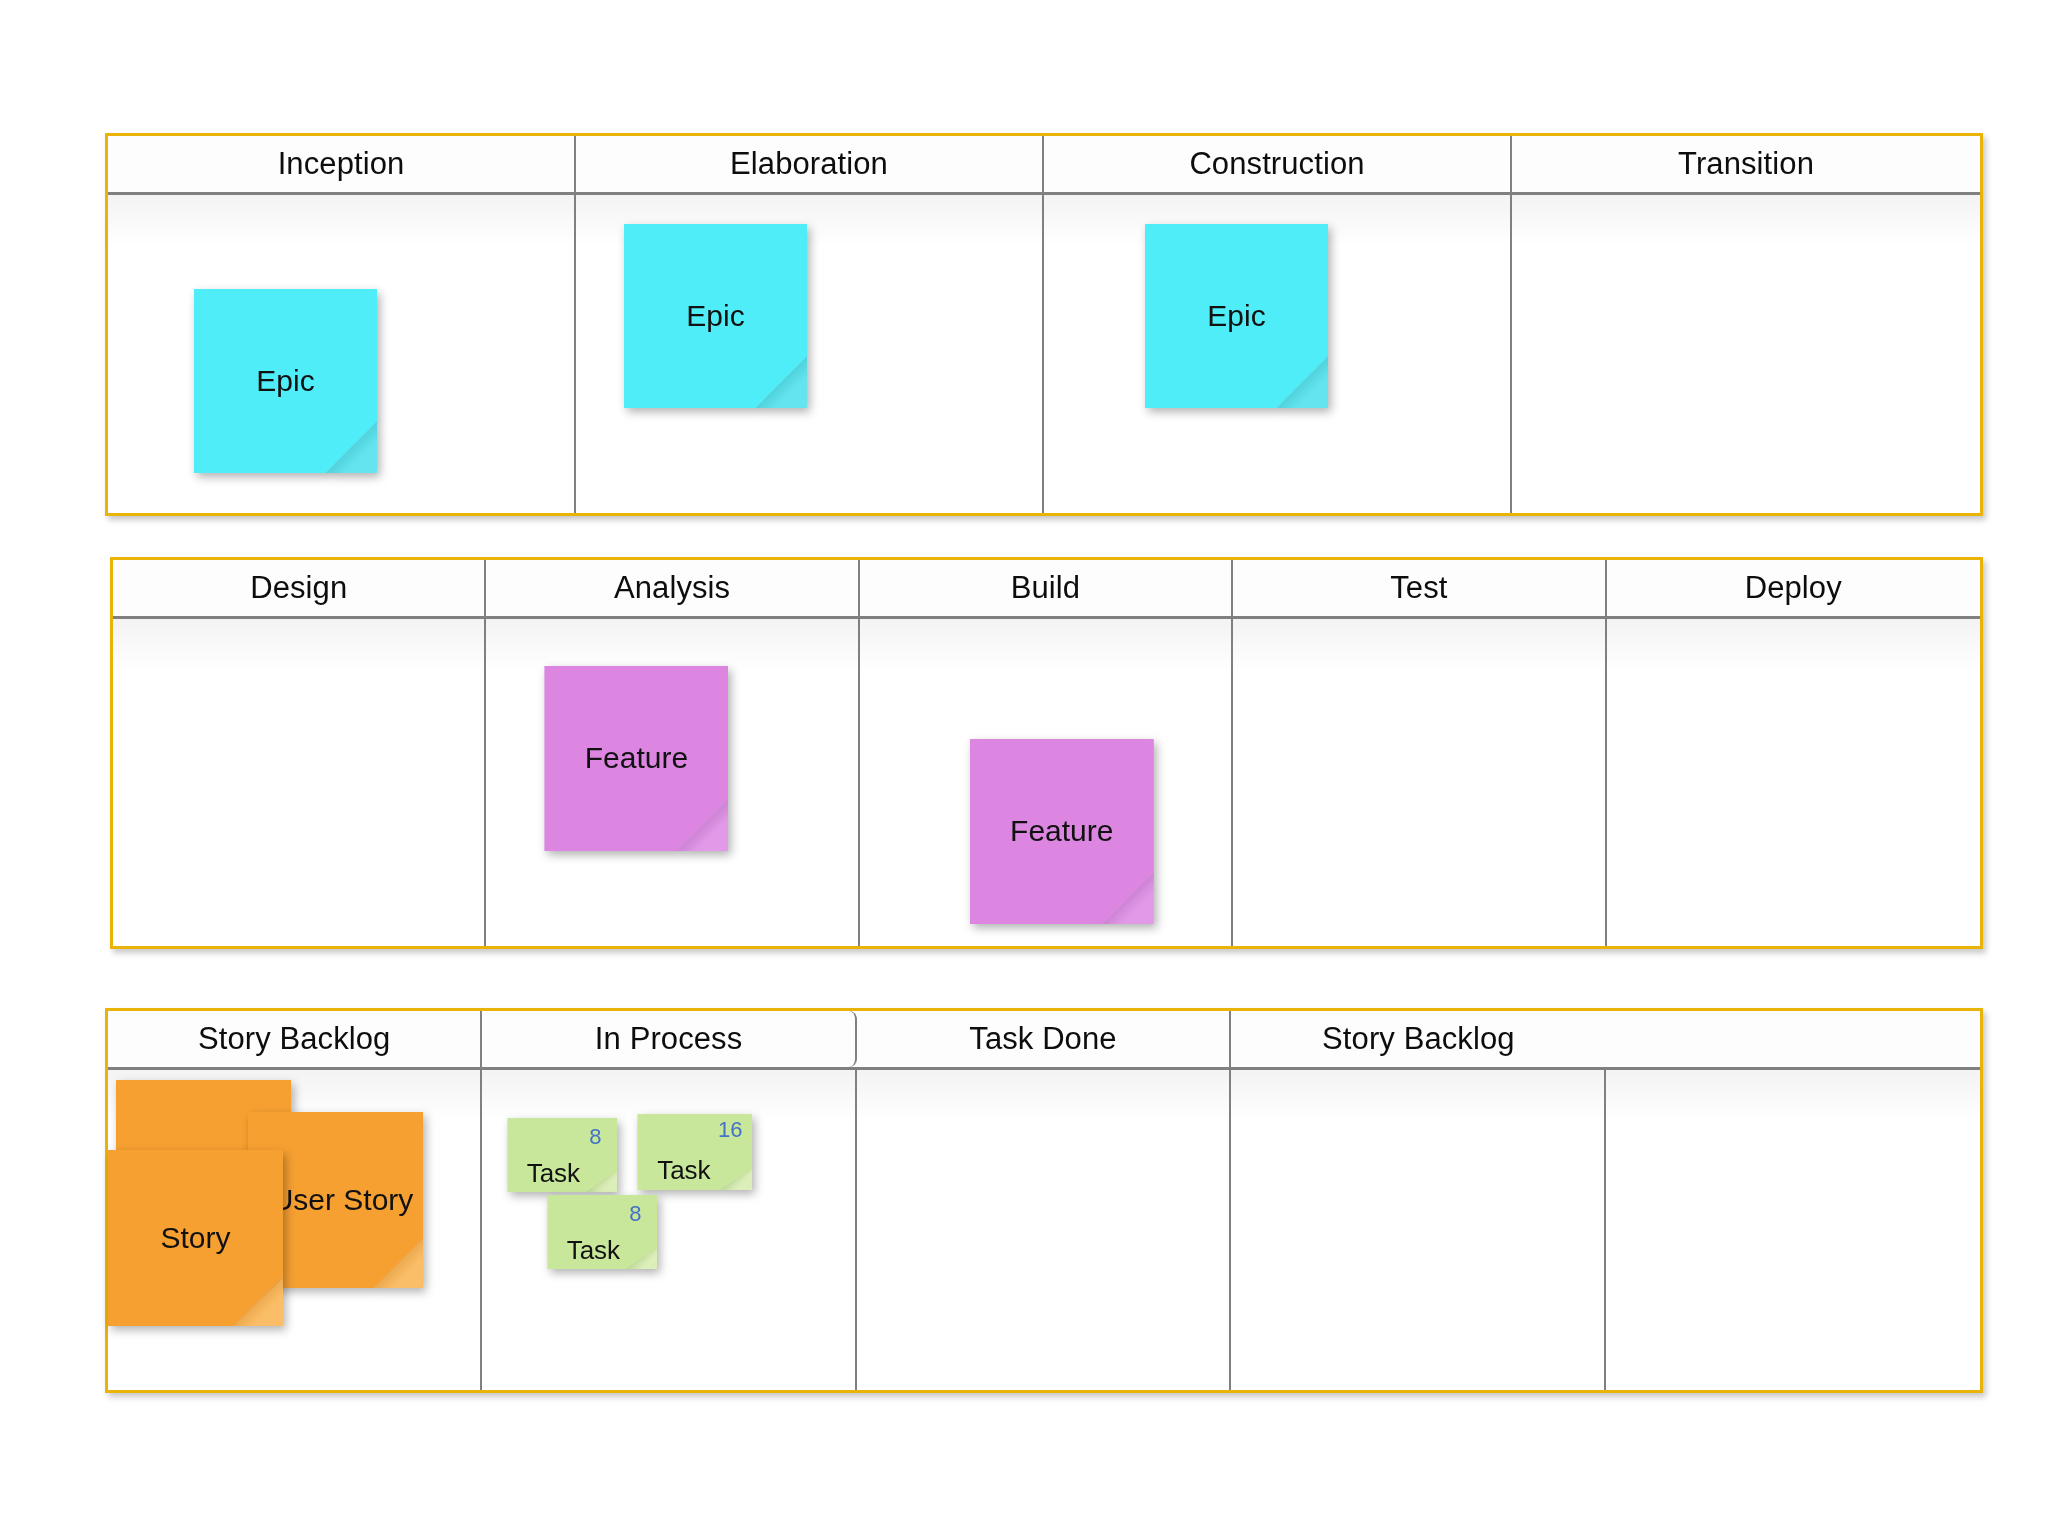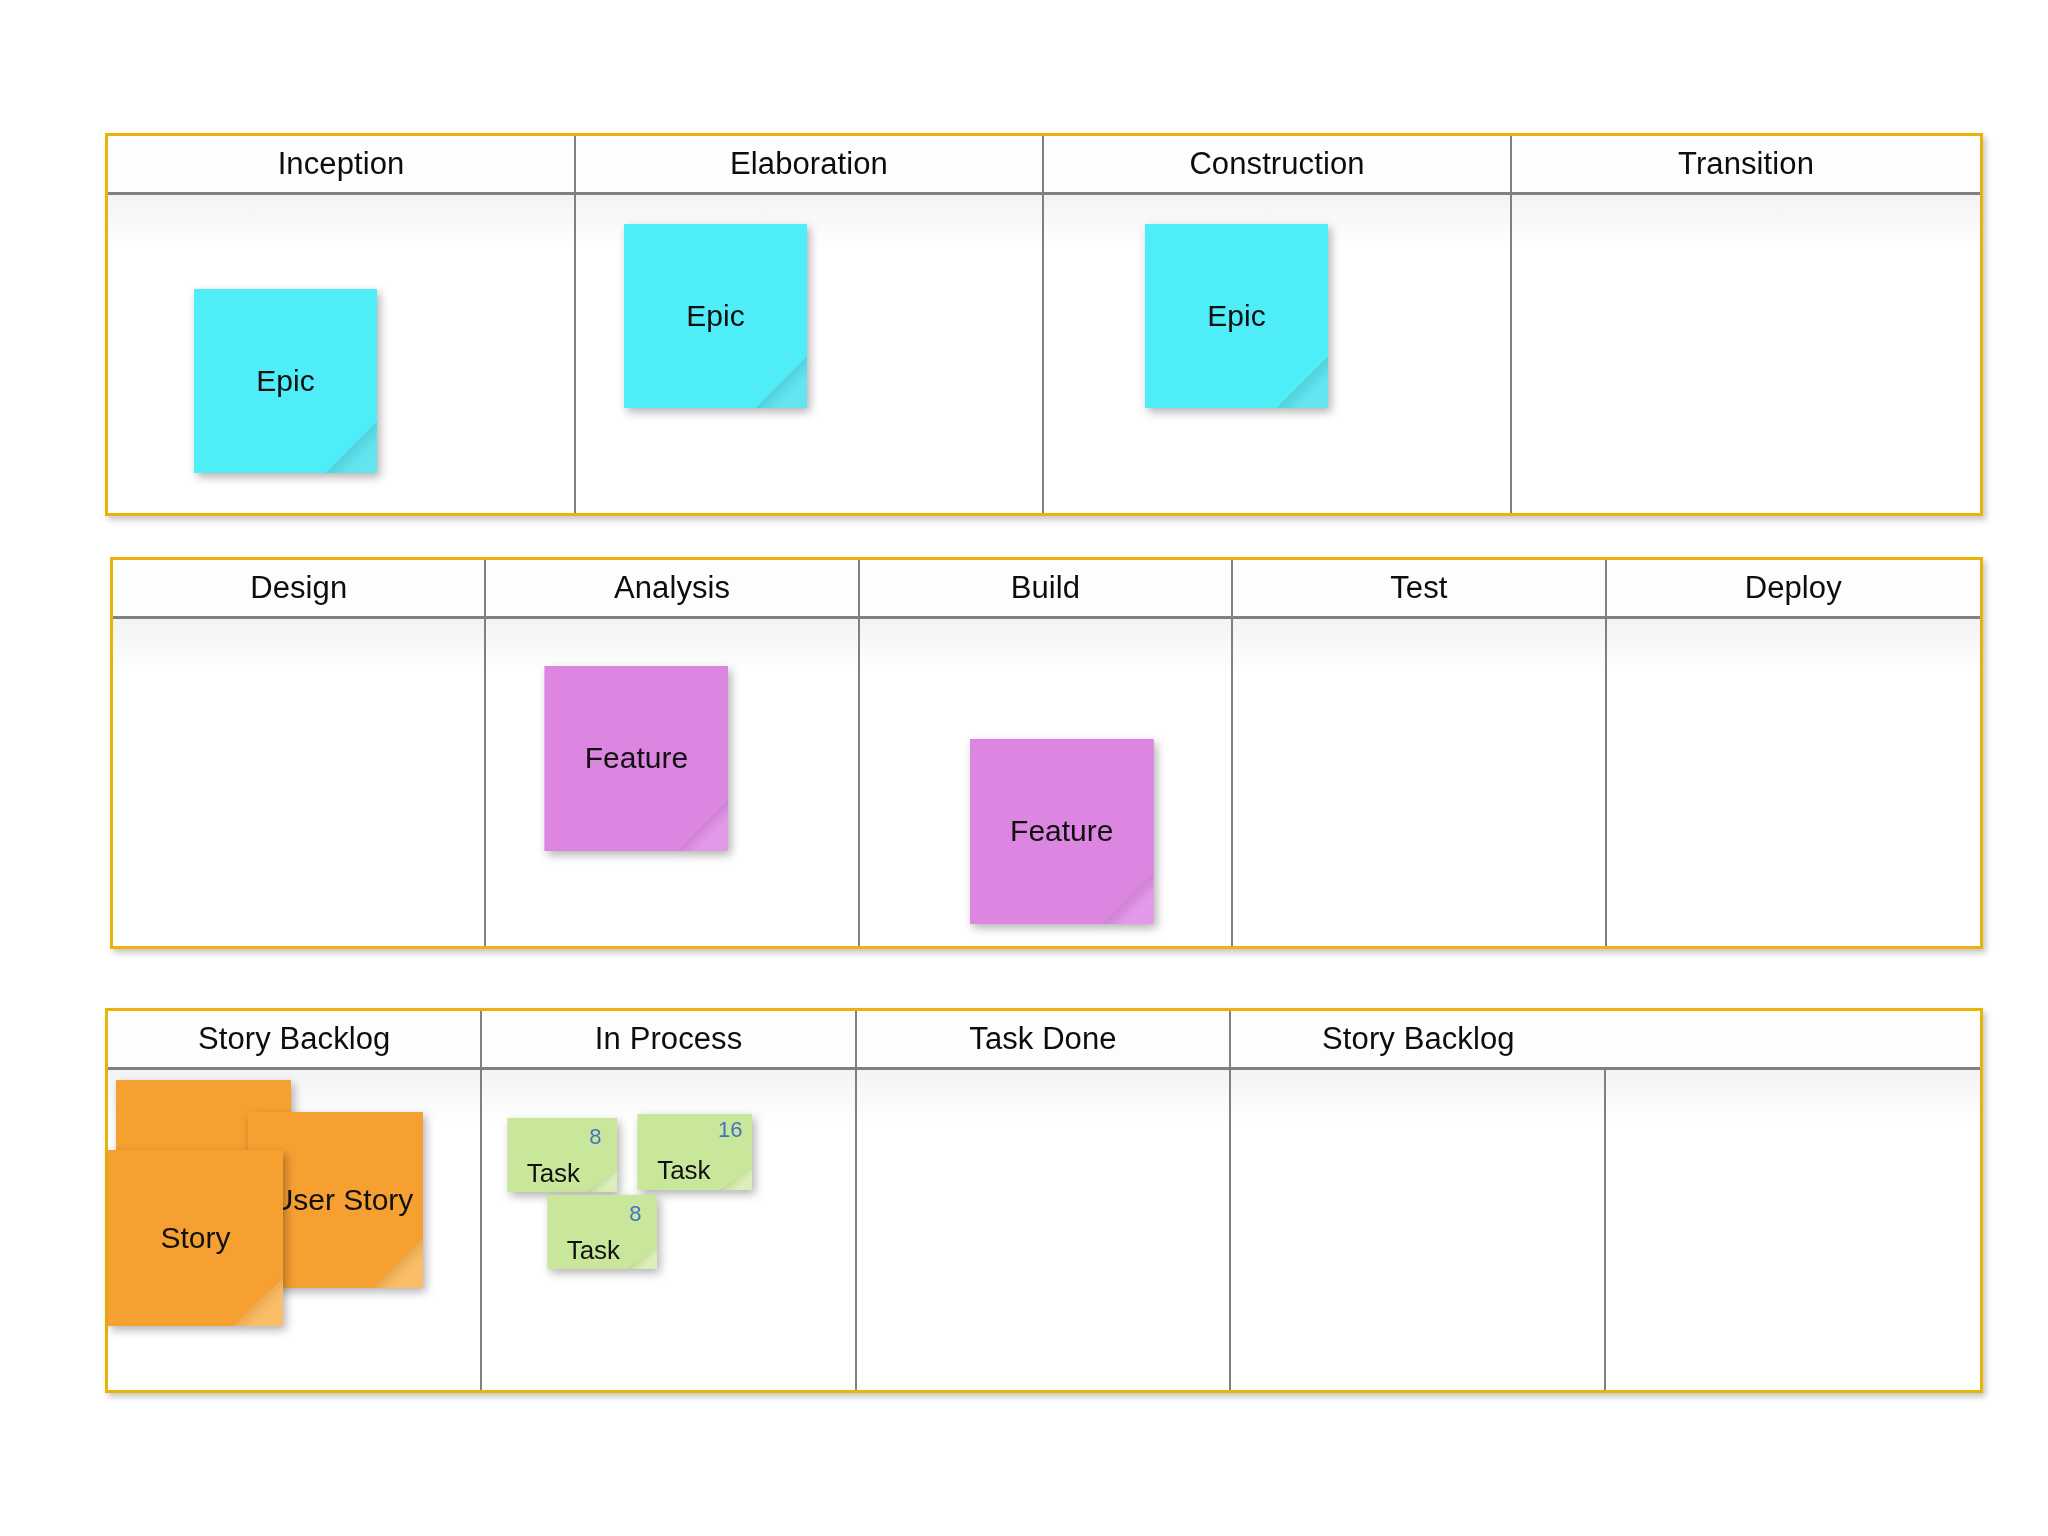--- a/index.html
+++ b/index.html
@@ -205,21 +205,21 @@
     <div class="lane" style="width:20%;"></div>
   </div>
 </div>
 
 <div class="board" style="left:105px; top:1008px; width:1878px; height:385px;">
 
   <div class="board-header" style="height:56px;">
     <div class="head-cell" style="width:20%;">
       <span>Story Backlog</span>
     </div>
-    <div class="head-cell" style="width:20%;">
+    <div class="head-cell" style="width:20%;border-radius:8px;">
       <span>In Process</span>
     </div>
     <div class="head-cell" style="width:20%;">
       <span>Task Done</span>
     </div>
     <div class="head-cell" style="width:20%;">
       <span>Story Backlog</span>
     </div>
   </div>
 

